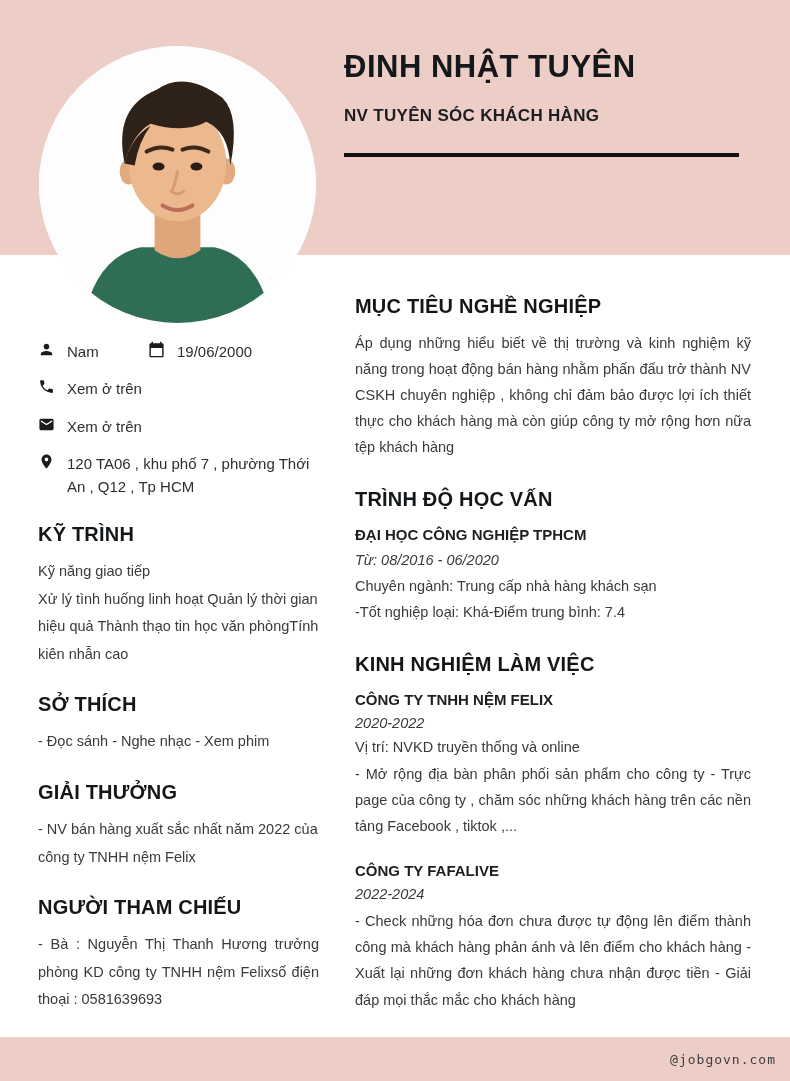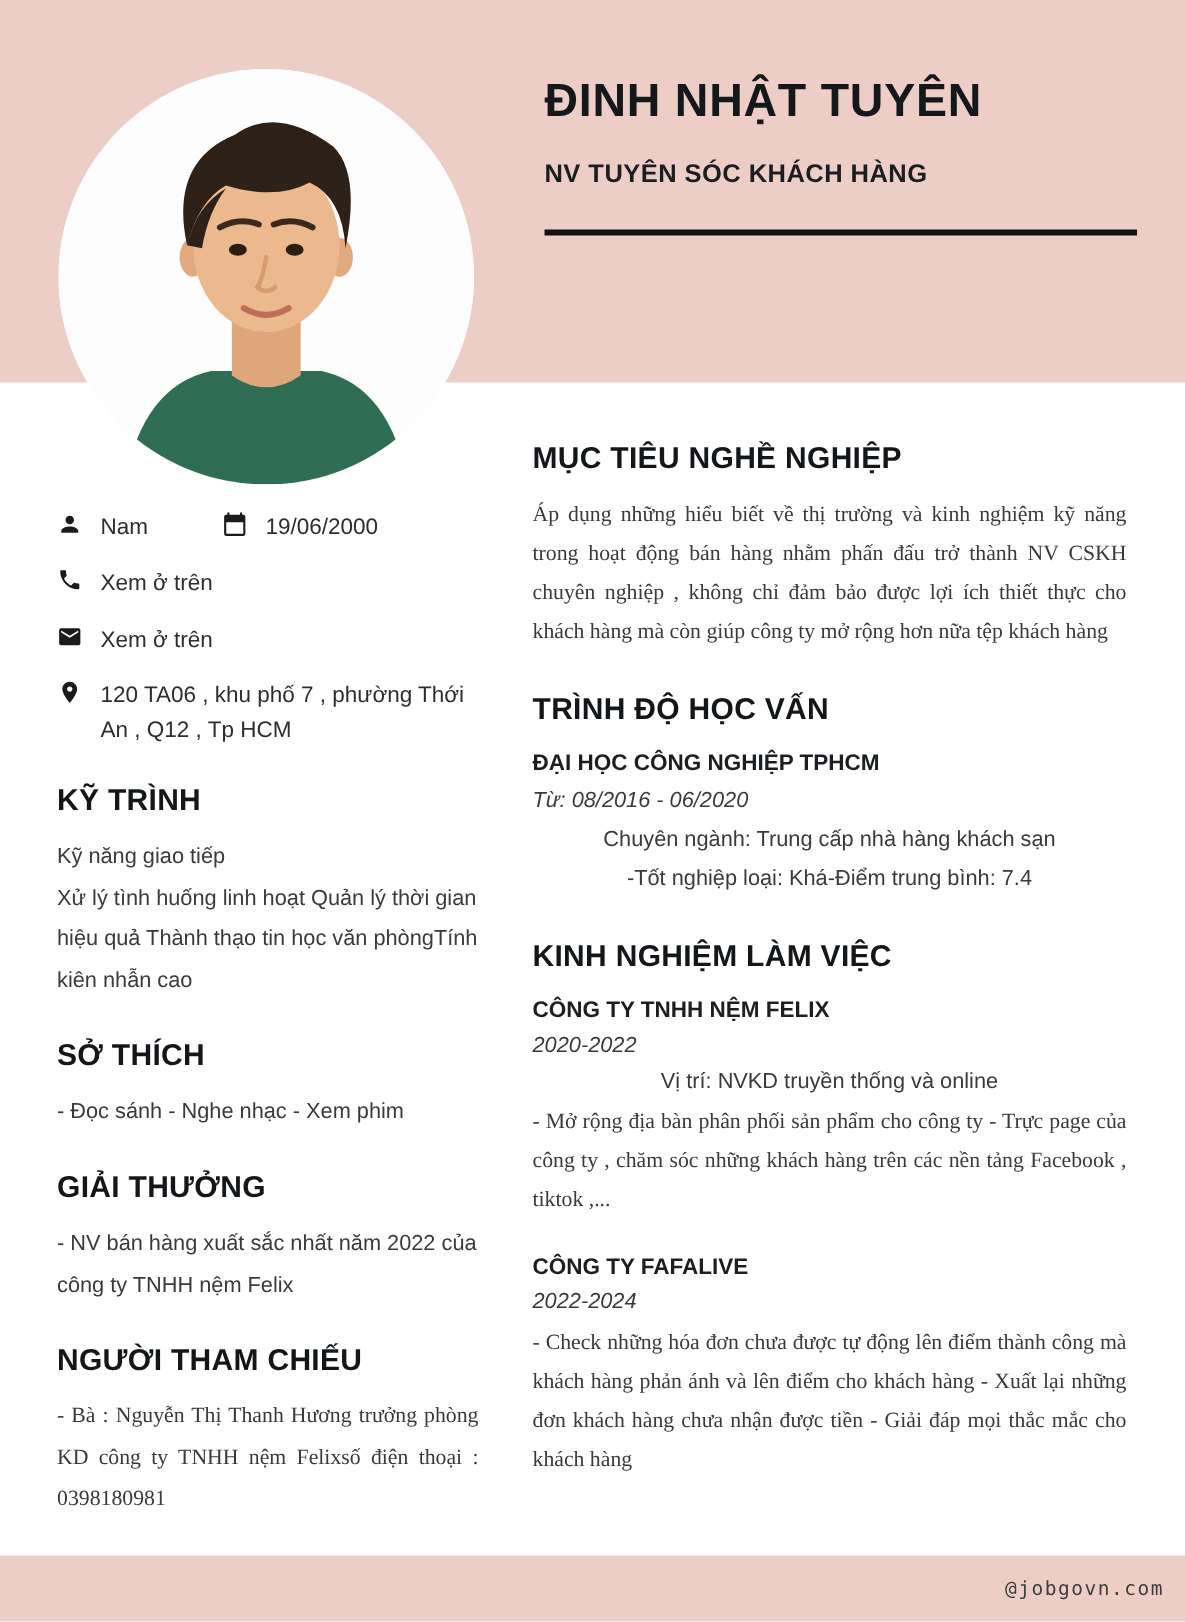--- a/index.html
+++ b/index.html
@@ -46,21 +46,21 @@
     width: 277px; height: 277px;
     border-radius: 50%;
     overflow: hidden;
     background: #fdfdfd;
   }
   .photo-wrap svg { display: block; width: 100%; height: 100%; }
 
   
   .header-text {
     position: absolute;
-    left: 363px; top: 50px;
+    left: 344px; top: 50px;
     width: 396px;
   }
   .name {
     font-size: 31px;
     font-weight: 700;
     color: #15181a;
     letter-spacing: 0.5px;
     line-height: 1.1;
   }
   .job-title {
@@ -120,40 +120,39 @@
   }
   .right-col .sec-h { margin-top: 28px; }
   .right-col .sec-h:first-child, .left-col .sec-h.first { margin-top: 0; }
 
   .body-txt {
     font-size: 14.5px;
     color: #3a3a3a;
     line-height: 1.9;
   }
   .body-txt.tight { line-height: 1.8; }
-  .just { text-align: justify; font-family: Liberation Serif, serif; }
+  .just { text-align: justify; }
 
   
   .sub-bold {
     font-size: 15px;
     font-weight: 700;
     color: #1c1f21;
     line-height: 1.6;
   }
   .sub-italic {
     font-size: 14.5px;
     font-style: italic;
     color: #3a3a3a;
     line-height: 1.65;
   }
   .sub-line {
     font-size: 14.5px;
     color: #3a3a3a;
     line-height: 1.65;
-    text-align: center;
   }
   .edu-block div { margin-bottom: 2px; }
   .job-block { margin-bottom: 20px; }
   .job-block .desc { margin-top: 1px; }
 </style>
 </head>
 <body>
 
 <div class="page">
 
@@ -241,21 +240,21 @@
     <div class="body-txt">Kỹ năng giao tiếp</div>
     <div class="body-txt">Xử lý tình huống linh hoạt Quản lý thời gian hiệu quả Thành thạo tin học văn phòngTính kiên nhẫn cao</div>
 
     <div class="sec-h">SỞ THÍCH</div>
     <div class="body-txt">- Đọc sánh - Nghe nhạc - Xem phim</div>
 
     <div class="sec-h">GIẢI THƯỞNG</div>
     <div class="body-txt">- NV bán hàng xuất sắc nhất năm 2022 của công ty TNHH nệm Felix</div>
 
     <div class="sec-h">NGƯỜI THAM CHIẾU</div>
-    <div class="body-txt just">- Bà : Nguyễn Thị Thanh Hương trưởng phòng KD công ty TNHH nệm Felixsố điện thoại : 0398180981</div>
+    <div class="body-txt just">- Bà : Nguyễn Thị Thanh Hương trưởng phòng KD công ty TNHH nệm Felixsố điện thoại : 0581639693</div>
 
   </div>
 
   <div class="right-col">
 
     <div class="sec-h">MỤC TIÊU NGHỀ NGHIỆP</div>
     <div class="body-txt tight just">Áp dụng những hiểu biết về thị trường và kinh nghiệm kỹ năng trong hoạt động bán hàng nhằm phấn đấu trở thành NV CSKH chuyên nghiệp , không chỉ đảm bảo được lợi ích thiết thực cho khách hàng mà còn giúp công ty mở rộng hơn nữa tệp khách hàng</div>
 
     <div class="sec-h">TRÌNH ĐỘ HỌC VẤN</div>
     <div class="edu-block">

